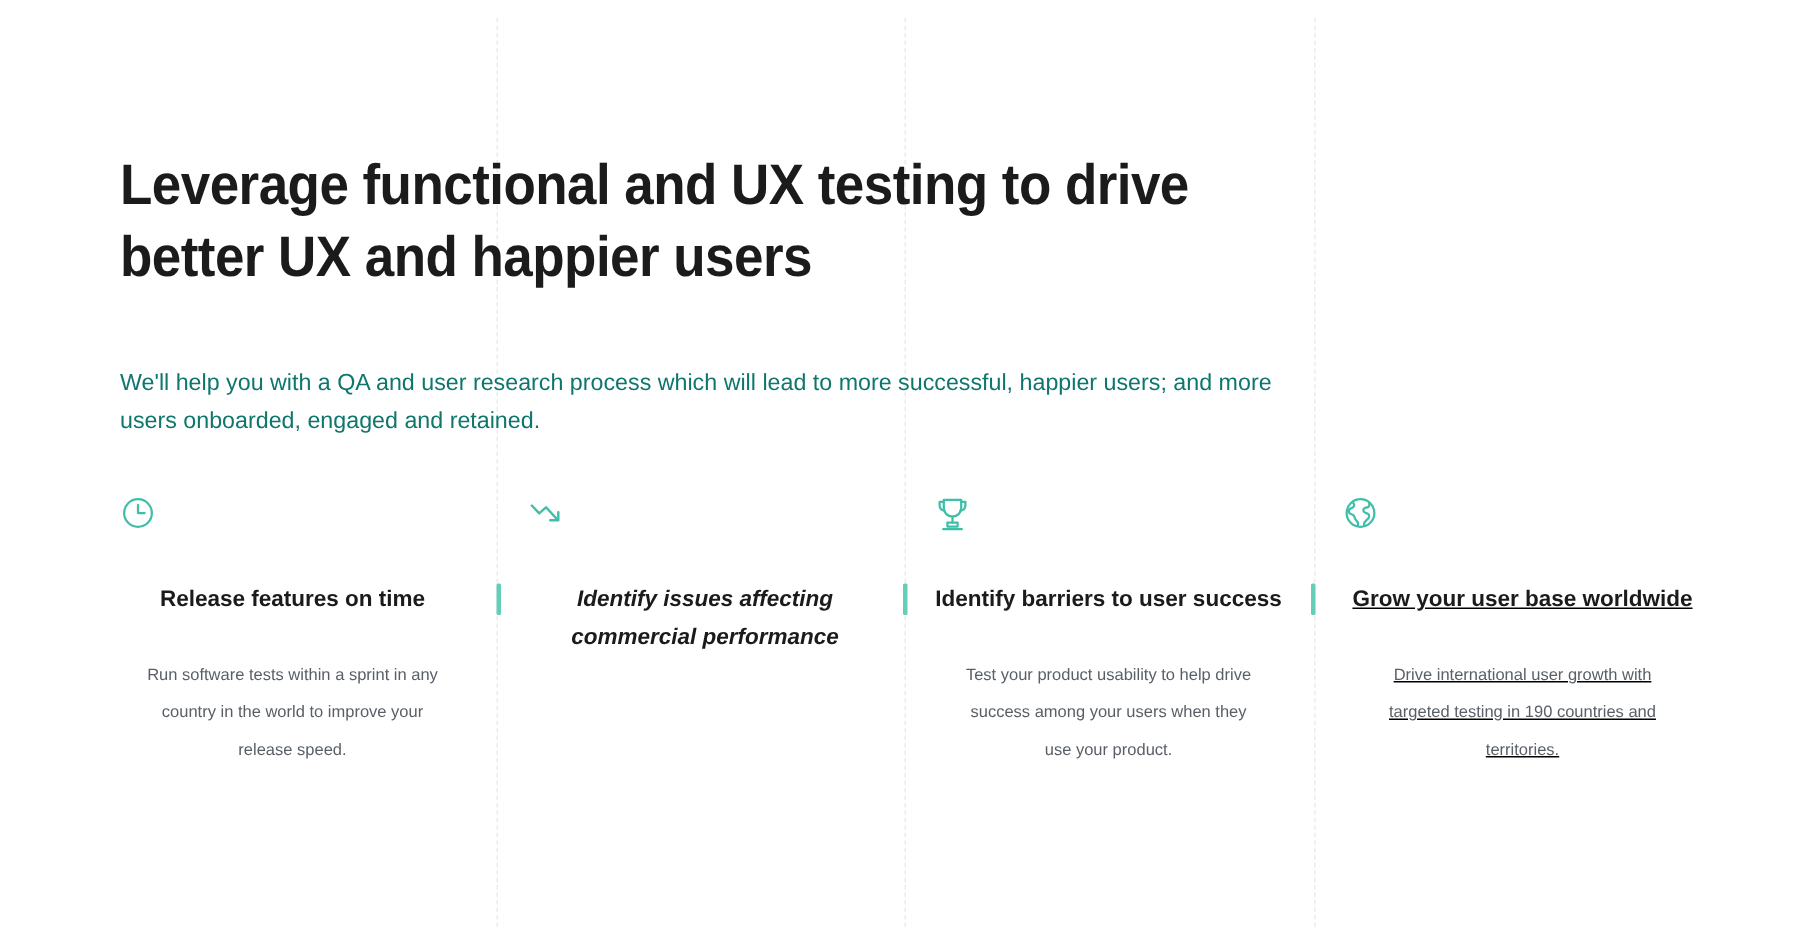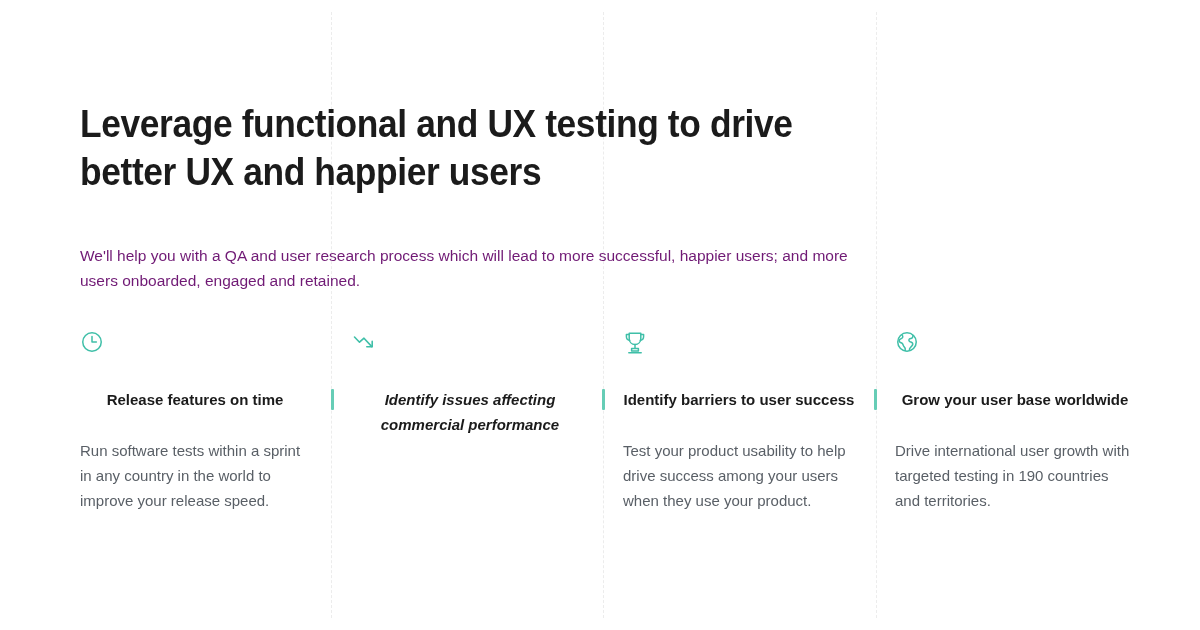--- a/index.html
+++ b/index.html
@@ -53,40 +53,40 @@
   }
 
   .subhead {
     position: absolute;
     left: 80px;
     top: 243px;
     width: 775px;
     margin: 0;
     font-size: 15.5px;
     line-height: 25px;
-    color: #701a75;
+    color: #0f766e;
   }
 
   
   .columns {
     position: absolute;
     left: 0;
     top: 330px;
     width: 1200px;
     height: 280px;
   }
   .col {
     position: absolute;
     top: 0;
     width: 236px;
   }
   .col.c1 { left: 80px;  width: 230px; }
   .col.c2 { left: 352px; width: 236px; font-style: italic; }
   .col.c3 { left: 623px; width: 232px; }
-  .col.c4 { left: 895px; width: 240px; }
+  .col.c4 { left: 895px; width: 240px; text-decoration: underline; }
 
   .col-icon {
     height: 30px;
     margin-bottom: 27px;
     display: block;
     color: #3fbfa8;
   }
   .col-icon svg { display: block; }
 
   .col-title {
@@ -103,24 +103,25 @@
     position: absolute;
     left: -21px;
     top: 2px;
     width: 3px;
     height: 21px;
     background: #66cdb6;
     border-radius: 1px;
   }
 
   .col-body {
-    margin: 0;
-    font-size: 15px;
+    margin: 15px;
+    font-size: 11px;
     line-height: 25px;
     color: #595f66;
+    text-align: center;
   }
 </style>
 </head>
 <body>
 
 <div class="page">
 
   <div class="divider d1"></div>
   <div class="divider d2"></div>
   <div class="divider d3"></div>

